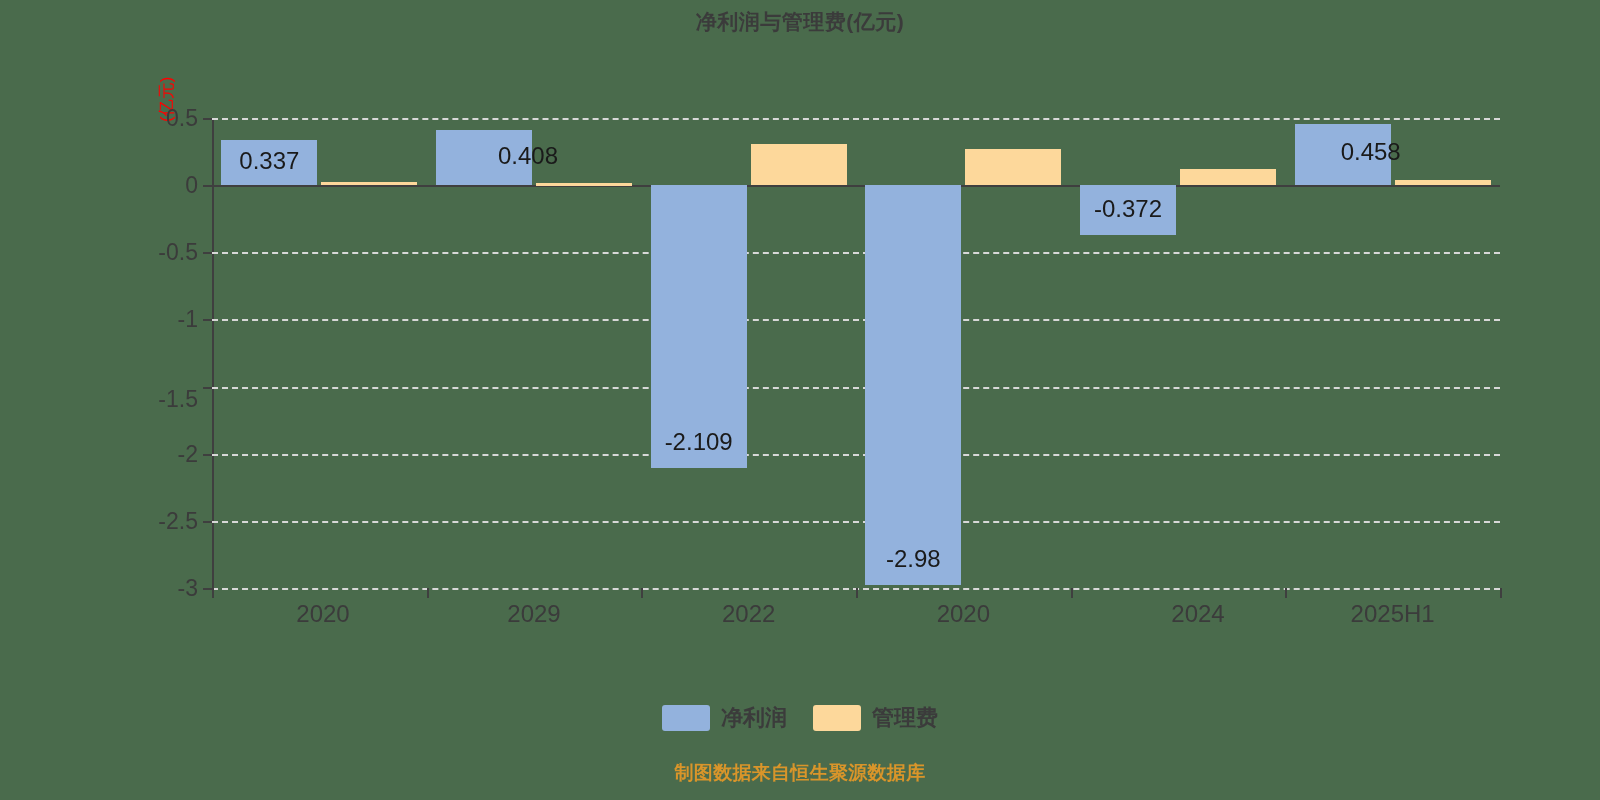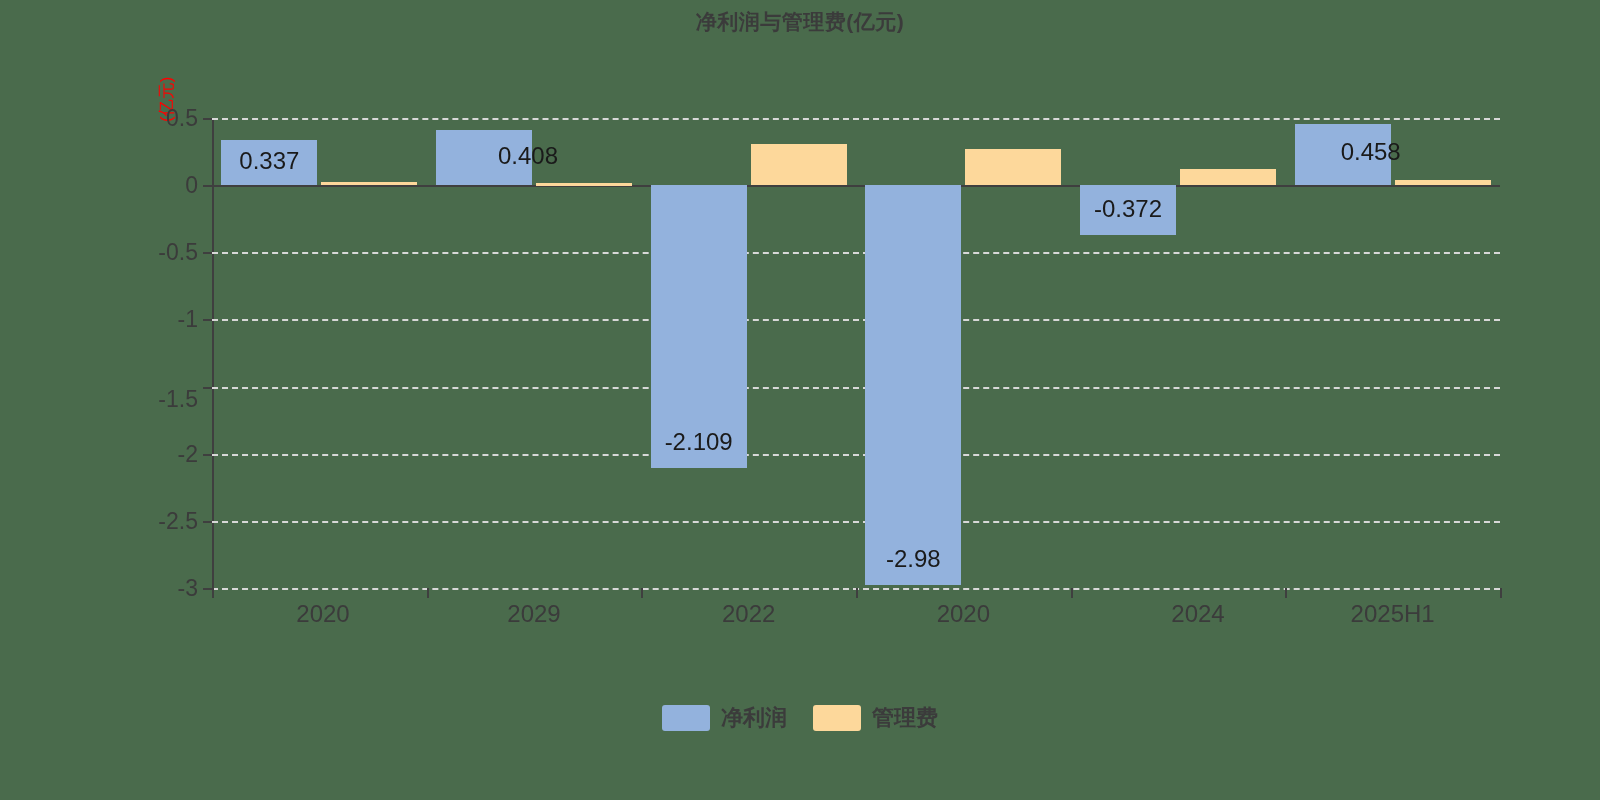--- a/index.html
+++ b/index.html
@@ -249,14 +249,15 @@
     <div class="legend-item">
       <span class="legend-swatch net"></span>
       <span class="legend-label">净利润</span>
     </div>
     <div class="legend-item">
       <span class="legend-swatch admin"></span>
       <span class="legend-label">管理费</span>
     </div>
   </div>
 
+  <div class="footer-note">制图数据来自恒生聚源数据库</div>
 
 </div>
 
 </body></html>

